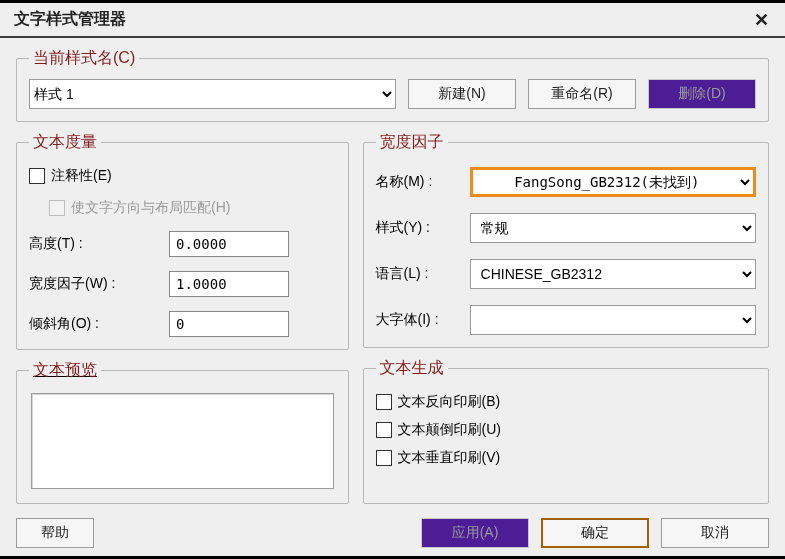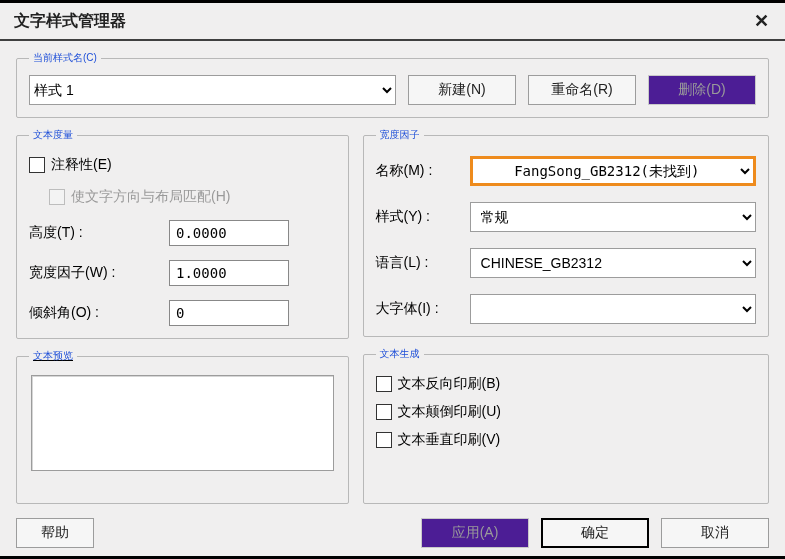--- a/index.html
+++ b/index.html
@@ -51,22 +51,22 @@
     gap: 10px;
   }
   fieldset.group {
     border: 1px solid #b8b8b8;
     border-radius: 2px;
     padding: 10px 12px 12px 12px;
     margin: 0;
   }
   fieldset.group > legend {
     padding: 0 4px;
-    font-size: 10px;
-    color: #1d4ed8;
+    font-size: 16px;
+    color: #7f1d1d;
   }
 
   
   .row-top {
     display: flex;
     align-items: center;
     gap: 12px;
   }
   .btn {
     height: 30px;
@@ -187,21 +187,21 @@
 
   
   .bottom {
     display: flex;
     align-items: center;
     padding: 4px 0 0 0;
     gap: 12px;
   }
   .bottom .spacer { flex: 1; }
   .btn.default {
-    border: 2px solid #000000;
+    border: 2px solid #a16207;
   }
 
   select {
     font-family: inherit;
     font-size: 14px;
     height: 30px;
     border: 1px solid #9c9c9c;
     background: #fff;
   }
   .style-select-wrap { flex: 1; display:flex; }

